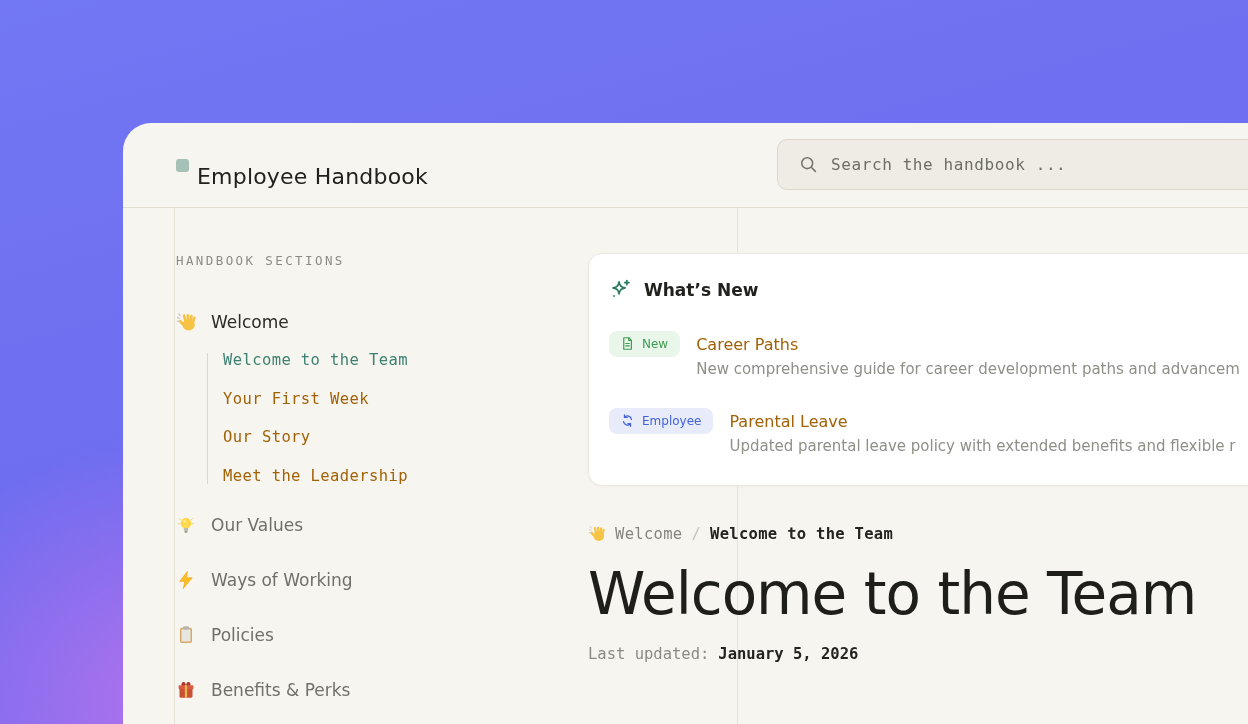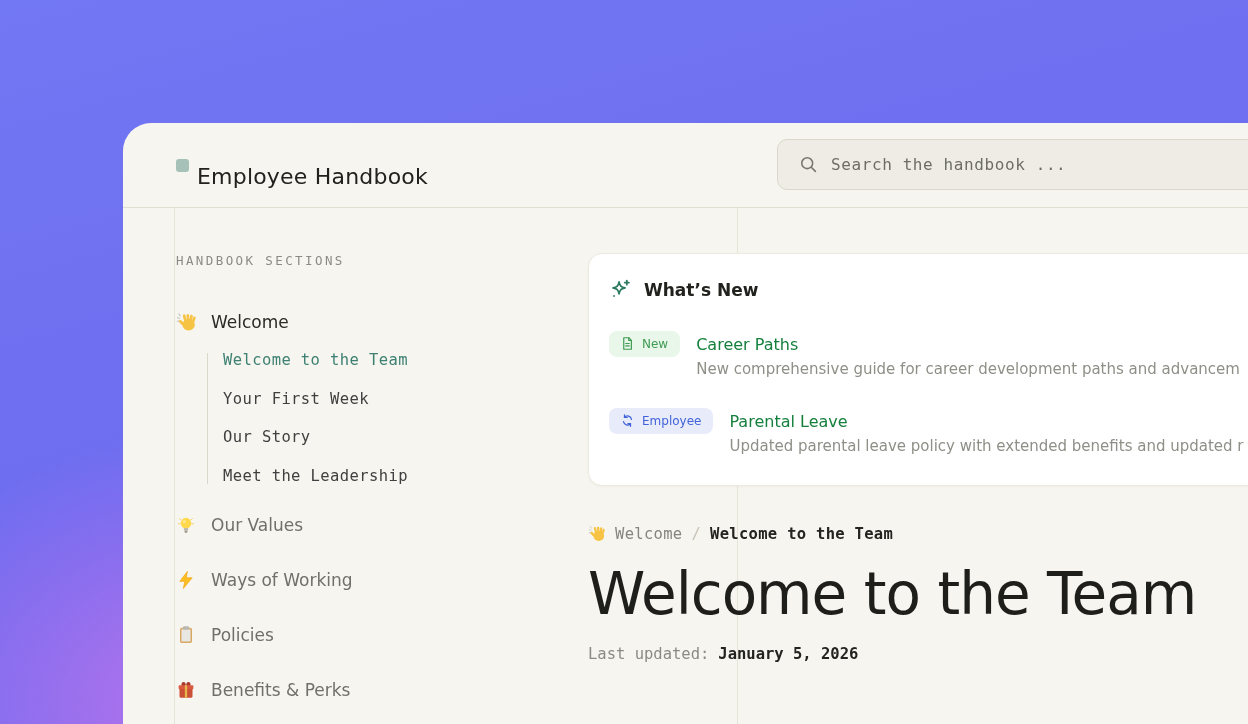--- a/index.html
+++ b/index.html
@@ -59,21 +59,21 @@
   .nav-section .ico { width:21px; height:21px; display:inline-flex; }
   .nav-section-label { font-size:17px; color:#70706a; }
   .nav-section.first { margin-top:41px; }
   .nav-section.spaced { margin-top:29px; }
   .nav-section.active .nav-section-label { color:#2c2c27; font-weight:500; }
   .sub-list {
     list-style:none; margin:18px 0 28px 31px; padding-left:15px;
     border-left:1px solid #dcd7cb;
   }
   .sub-item {
-    font-size:15.5px; letter-spacing:0.4px; color:#404040;
+    font-size:15.5px; letter-spacing:0.4px; color:#a16207;
     margin-bottom:23px; cursor:pointer; line-height:1;
   }
   .sub-item:last-child { margin-bottom:8px; }
   .sub-item.active { color:#3d8173; }
 
   
   .main { position:absolute; left:465px; top:0; width:760px; }
 
   .whatsnew {
     margin-top:45px; width:710px; background:#ffffff;
@@ -84,21 +84,21 @@
   .wn-header { display:flex; align-items:center; gap:12px; }
   .wn-title { font-size:17px; font-weight:700; color:#21211d; }
   .wn-row { display:flex; align-items:flex-start; gap:16px; margin-top:30px; }
   .badge {
     display:inline-flex; align-items:center; gap:7px;
     padding:5px 12px 6px 11px; border-radius:8px; font-size:12px; font-weight:500;
     flex:0 0 auto;
   }
   .badge.green { background:#e9f6ea; color:#3f9b51; }
   .badge.blue  { background:#e8ecfa; color:#4262d8; }
-  .wn-item-title { font-size:16px; font-weight:500; color:#15803d; padding-top:4px; }
+  .wn-item-title { font-size:16px; font-weight:500; color:#a16207; padding-top:4px; }
   .wn-item-desc { font-size:15px; color:#8f8f88; margin-top:6px; white-space:nowrap; }
 
   .breadcrumb {
     margin-top:39px; display:flex; align-items:center; gap:9px;
     font-size:15.5px; letter-spacing:0.3px;
   }
   .crumb-section { color:#85857f; cursor:pointer; }
   .crumb-sep { color:#c9c4b8; }
   .crumb-page { color:#23231f; font-weight:700; }
 
@@ -250,21 +250,21 @@
             <svg width="15" height="15" viewBox="0 0 24 24" fill="none" stroke="#4262d8" stroke-width="2" stroke-linecap="round" stroke-linejoin="round">
               <path d="M18.4 10.2a6.6 6.6 0 0 0-11.3-3.4"></path>
               <path d="M7.2 2.8v4.2h4.2"></path>
               <path d="M5.6 13.8a6.6 6.6 0 0 0 11.3 3.4"></path>
               <path d="M16.8 21.2v-4.2h-4.2"></path>
             </svg>
             <span>Employee</span>
           </span>
           <div>
             <div class="wn-item-title">Parental Leave</div>
-            <div class="wn-item-desc">Updated parental leave policy with extended benefits and updated r</div>
+            <div class="wn-item-desc">Updated parental leave policy with extended benefits and flexible r</div>
           </div>
         </div>
       </section>
 
       <div class="breadcrumb mono">
         <span class="emoji-ico">
           <svg width="18" height="18" viewBox="0 0 24 24">
             <g stroke="#c7c7c2" stroke-width="1.3" stroke-linecap="round" fill="none">
               <path d="M3.2 2.2l1.6 2.2"></path>
                 <path d="M1.8 6.2l2.3 1.2"></path>

